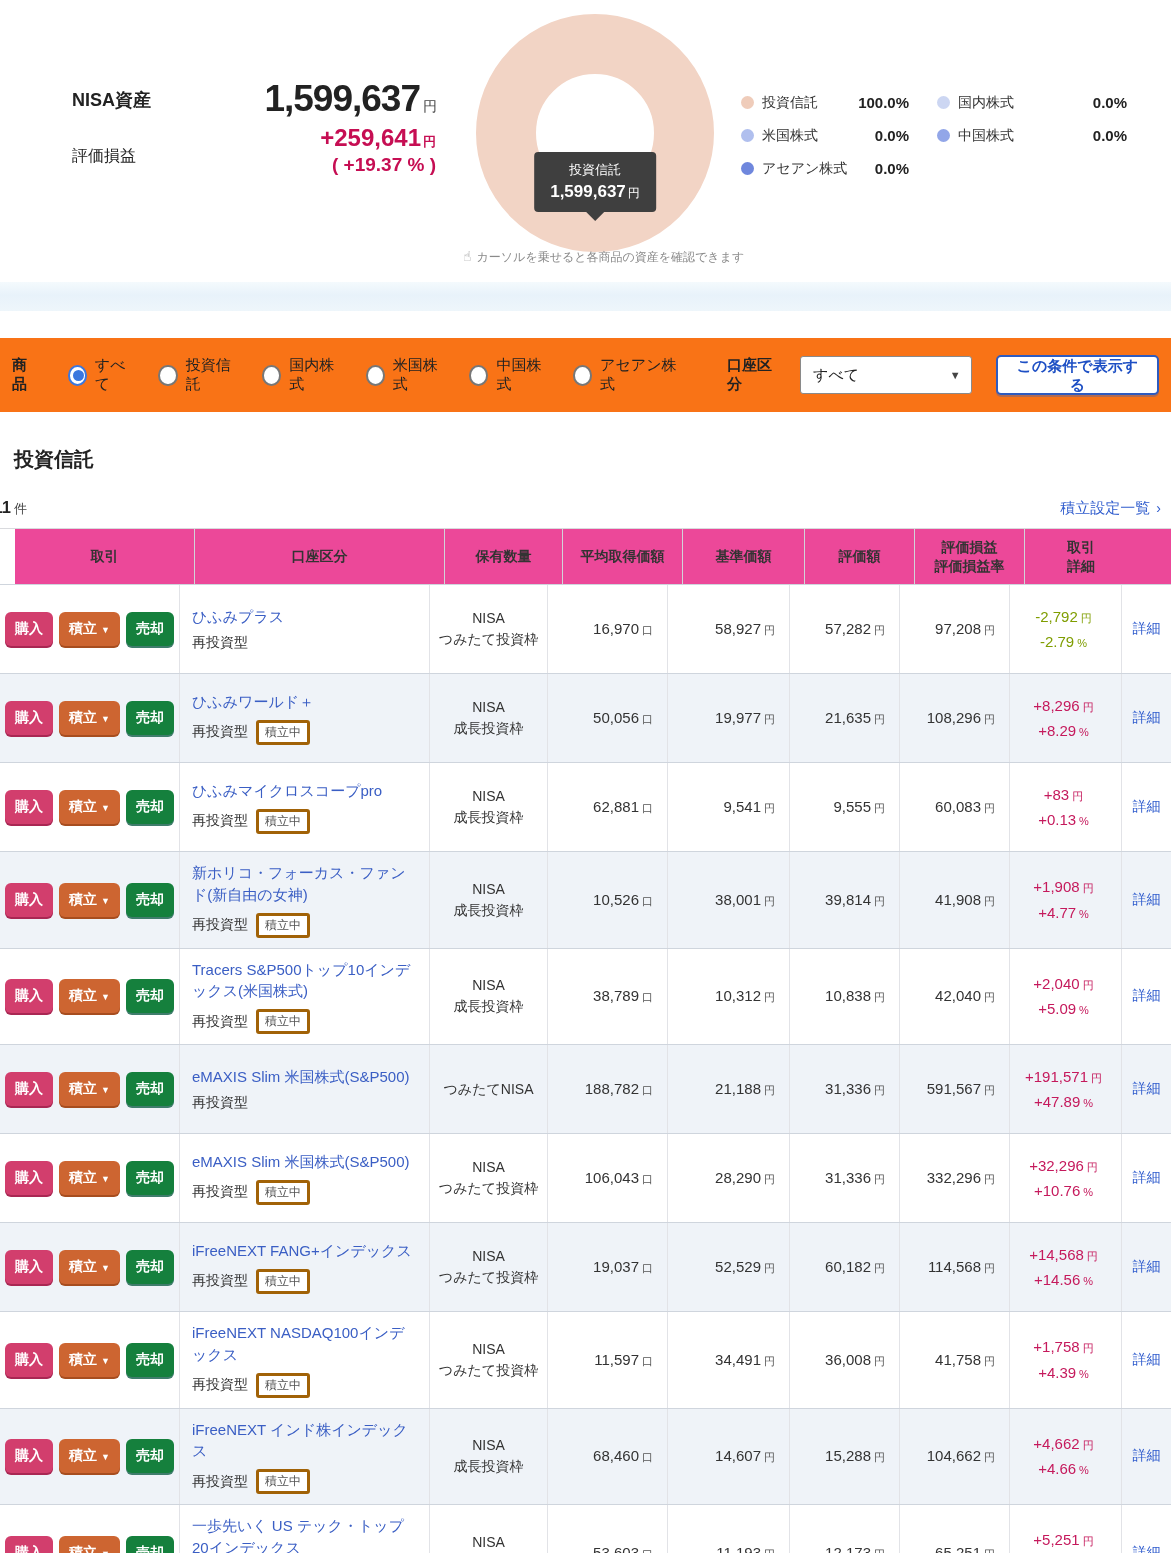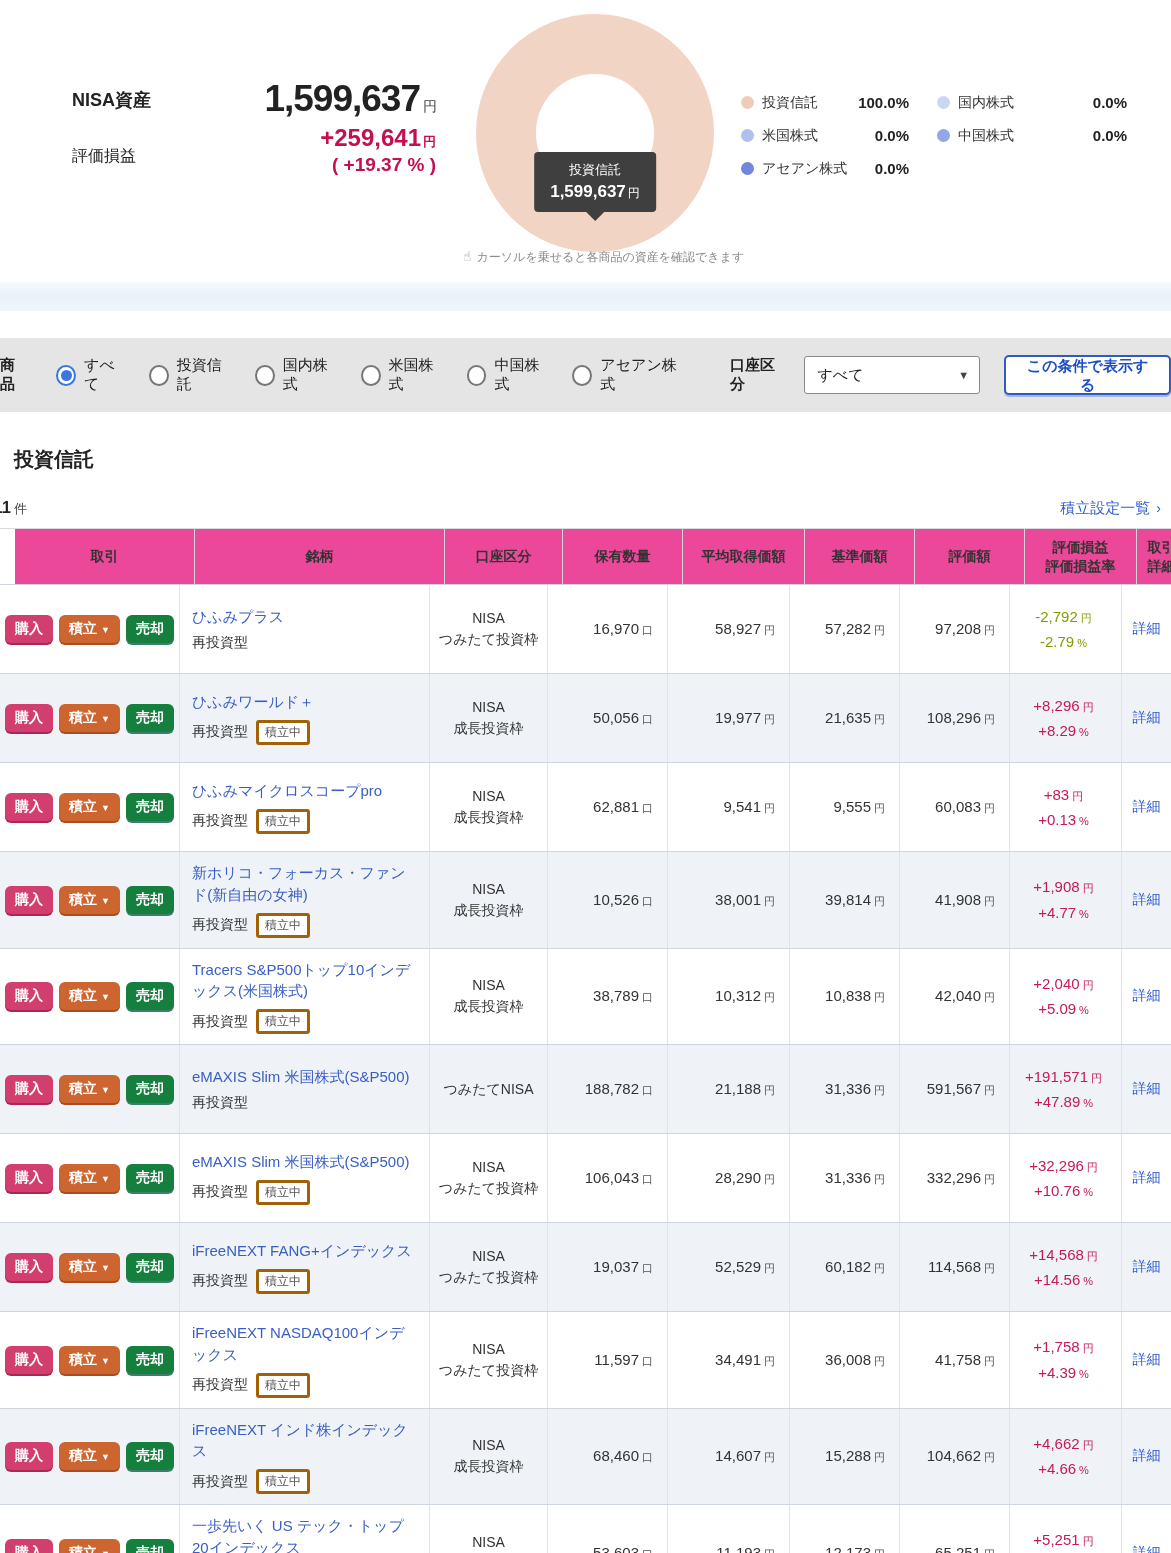--- a/index.html
+++ b/index.html
@@ -38,21 +38,21 @@
   .legend { position:absolute; left:733px; top:86px; display:grid;
     grid-template-columns:168px 190px; grid-auto-rows:33px; column-gap:28px; }
   .lg-item { display:flex; align-items:center; }
   .lg-dot { width:13px; height:13px; border-radius:50%; margin-right:8px; flex:0 0 13px; }
   .lg-label { font-size:14px; color:#333; flex:1 1 auto; }
   .lg-pct { font-size:15px; font-weight:bold; color:#222; text-align:right; min-width:52px; }
   
   .band { height:29px; background:linear-gradient(to bottom,#f4fafd 0%,#e8f2fa 45%,#eef6fb 100%); margin-top:0; }
   .gap1 { height:27px; background:#fff; }
   
-  .filterbar { height:74px; background:#e5e5e5; display:flex; align-items:center; padding:0 0; }
+  .filterbar { height:74px; background:#f97316; display:flex; align-items:center; padding:0 12px; }
   .f-label { font-size:15px; font-weight:bold; color:#222; margin-right:28px; }
   .radio-item { display:flex; align-items:center; margin-right:22px; cursor:pointer; }
   .radio-circle { width:21px; height:21px; border-radius:50%; border:2px solid #777; background:#fff; margin-right:8px; position:relative; }
   .radio-circle.sel { border-color:#3b77de; }
   .radio-circle.sel:after { content:""; position:absolute; left:3px; top:3px; width:11px; height:11px; border-radius:50%; background:#3b77de; }
   .radio-label { font-size:15px; color:#222; }
   .acct-label { font-size:15px; font-weight:bold; color:#222; margin:0 18px 0 22px; }
   .select-box { width:185px; height:38px; background:#fff; border:1px solid #8a8a8a; border-radius:3px;
     display:flex; align-items:center; justify-content:space-between; padding:0 10px 0 12px; cursor:pointer; }
   .select-text { font-size:15px; color:#222; }
@@ -72,21 +72,21 @@
   .thead, .trow { display:grid; grid-template-columns:180px 250px 118px 120px 122px 110px 110px 112px 49px; }
   .thead { background:#ec4899;margin-left:15px; }
   .th { min-height:55px; display:flex; align-items:center; justify-content:center; text-align:center;
     font-size:14px; font-weight:bold; color:#333; border-right:1px solid #d2d3d9; padding:6px 2px; line-height:1.35; }
   .th:last-child { border-right:none; }
   .trow { background:#fff; border-top:1px solid #cfd5dd; }
   .trow.alt { background:#eff3f8; }
   .td { min-height:88px; border-right:1px solid #e2e3e7; padding:10px 8px; display:flex; flex-direction:column; justify-content:center; }
   .td:last-child { border-right:none; }
   .td-trade { flex-direction:row; align-items:center; padding-left:8px; gap:6px; }
-  .btn { border:none; border-radius:6px; color:#fff; font-size:14px; font-weight:bold; height:28px;
+  .btn { border:none; border-radius:6px; color:#fff; font-size:14px; font-weight:bold; height:34px;
     padding:3px 10px; cursor:pointer; font-family:inherit; white-space:nowrap; }
   .btn-buy { background:#d23e6d; box-shadow:0 2px 0 #a92753; }
   .btn-tsumi { background:#cd6531; box-shadow:0 2px 0 #a74d1f; }
   .btn-tsumi .caret { font-size:9px; margin-left:4px; }
   .btn-sell { background:#15803d; box-shadow:0 2px 0 #3f7d6c; }
   .td-name { align-items:flex-start; padding-left:12px; padding-right:10px; }
   .fund-name { font-size:15px; color:#3a5ec4; line-height:1.45; cursor:pointer; }
   .fund-sub { margin-top:7px; display:flex; align-items:center; gap:8px; }
   .fund-type { font-size:14px; color:#333; }
   .badge { font-size:12px; color:#555; border:3px solid #a16207; border-radius:3px; padding:1px 6px; background:#fff; }
@@ -195,21 +195,20 @@
 
 <div class="section-title">投資信託</div>
 <div class="list-meta">
   <span class="count"><span>11</span><span class="count-unit">件</span></span>
   <a class="setting-link"><span>積立設定一覧</span><span class="setting-arrow">›</span></a>
 </div>
 
 <div class="ftable">
   <div class="thead">
     <div class="th">取引</div>
-    <div class="th">銘柄</div>
     <div class="th">口座区分</div>
     <div class="th">保有数量</div>
     <div class="th">平均取得価額</div>
     <div class="th">基準価額</div>
     <div class="th">評価額</div>
     <div class="th">
         <span><span>評価損益</span><br><span>評価損益率</span></span>
       </div>
     <div class="th">
         <span><span>取引</span><br><span>詳細</span></span>

